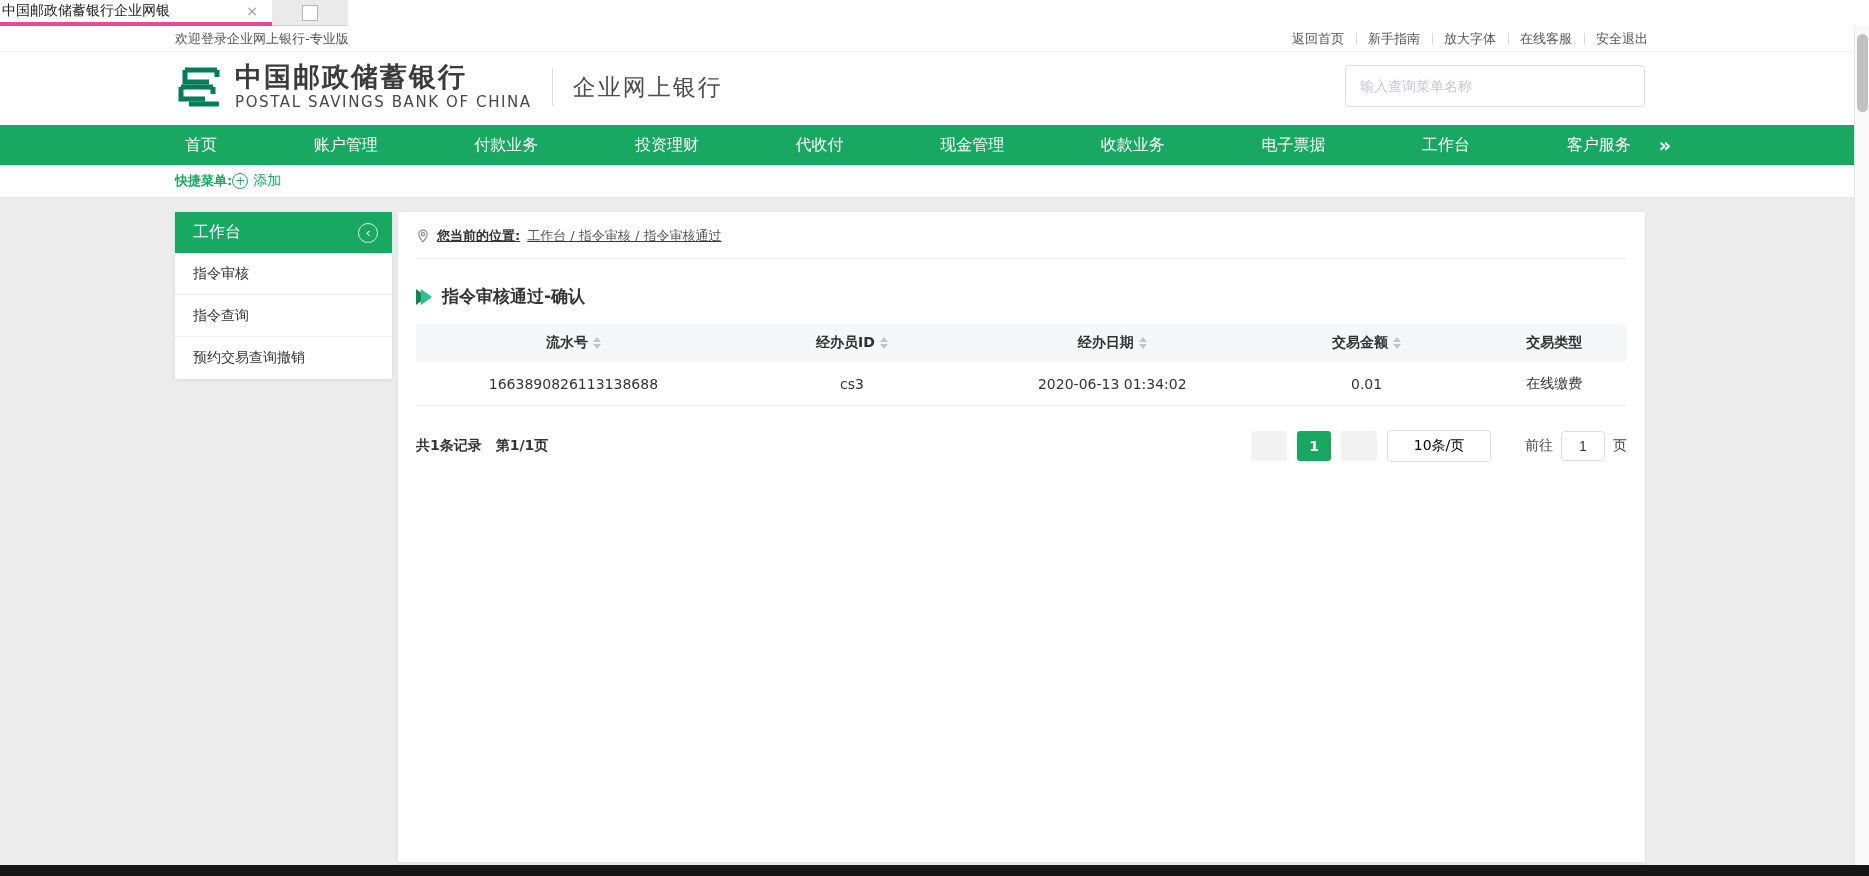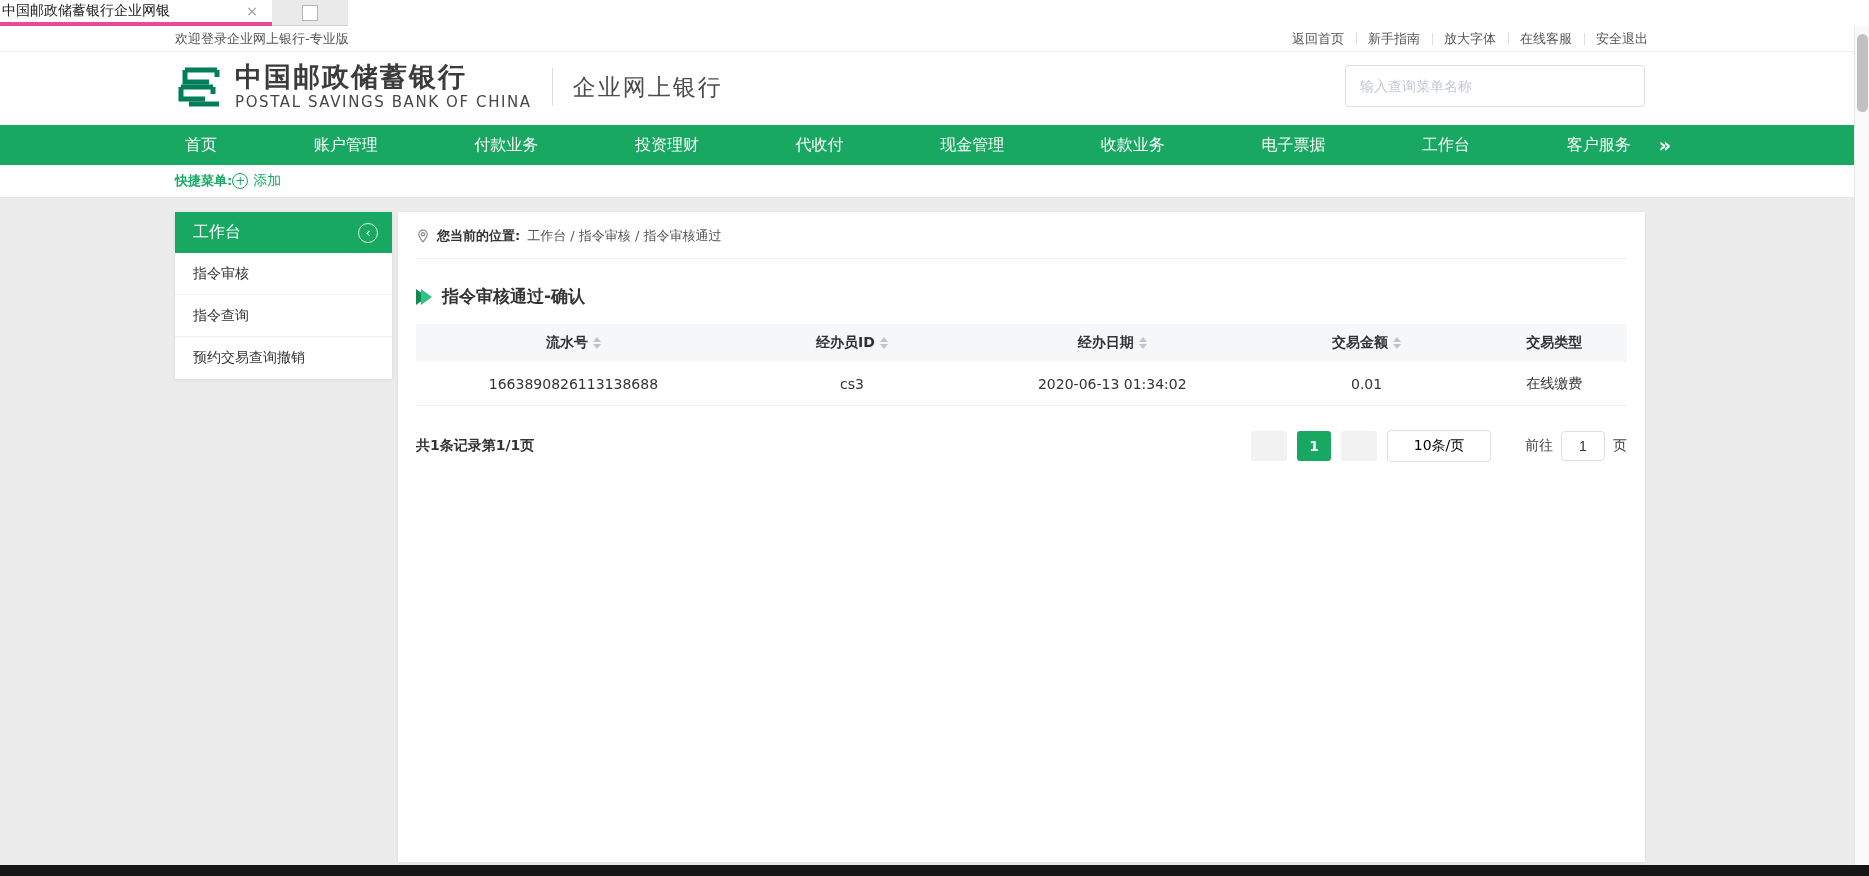--- a/index.html
+++ b/index.html
@@ -48,21 +48,21 @@
 
   
   .main-bg { position:absolute; top:198px; left:0; width:100%; height:667px; background:#ececec; }
   .sidebar { position:absolute; left:175px; top:14px; width:217px; background:#fff; box-shadow:0 1px 4px rgba(0,0,0,.08); }
   .side-head { height:41px; background:#18a862; color:#fff; display:flex; align-items:center; justify-content:space-between; padding:0 14px 0 18px; font-size:16px; }
   .collapse-icon { width:20px; height:20px; border:1px solid rgba(255,255,255,.85); border-radius:50%; display:flex; align-items:center; justify-content:center; font-size:13px; cursor:pointer; }
   .side-item { height:42px; display:flex; align-items:center; padding:0 18px; font-size:14px; color:#333; border-bottom:1px solid #efefef; cursor:pointer; background:#fff; }
   .side-item:last-child { border-bottom:none; }
 
   .panel { position:absolute; left:398px; top:14px; width:1247px; height:650px; background:#fff; box-shadow:0 1px 4px rgba(0,0,0,.06); }
-  .crumb-row { margin:0 18px; padding:15px 0 13px; border-bottom:1px solid #eef0f2; display:flex; align-items:center; gap:7px; font-size:13px; }
+  .crumb-row { margin:0 18px; padding:15px 0 13px; border-bottom:1px solid #eef0f2; display:flex; align-items:center; gap:7px; font-size:13px;text-decoration:underline; }
   .crumb-prefix { color:#333; font-weight:700; }
   .crumb-path { color:#555; }
   .pin-icon { display:flex; }
 
   .title-row { margin:26px 18px 0; display:flex; align-items:center; gap:10px; }
   .tri { width:0; height:0; border-top:8px solid transparent; border-bottom:8px solid transparent; }
   .tri1 { border-left:11px solid #0c8a52; }
   .tri2 { border-left:11px solid #2fc186; margin-left:-6px; }
   .page-title { font-size:17px; font-weight:700; color:#333; }
 
@@ -70,21 +70,21 @@
   .thead { display:flex; background:#f6f7f8; border-radius:2px; height:38px; align-items:center; font-weight:700; color:#303133; }
   .trow { display:flex; height:44px; align-items:center; border-bottom:1px solid #f0f0f0; color:#333; }
   .cell { display:flex; align-items:center; justify-content:center; text-align:center; }
   .c0{width:26%;} .c1{width:20%;} .c2{width:23%;} .c3{width:19%;} .c4{width:12%;}
   .sort { display:inline-flex; flex-direction:column; margin-left:5px; gap:2px; }
   .sort i { display:block; width:0; height:0; border-left:4px solid transparent; border-right:4px solid transparent; }
   .sort .up { border-bottom:5px solid #c0c4cc; }
   .sort .down { border-top:5px solid #c0c4cc; }
 
   .foot-row { margin:24px 18px 0; display:flex; align-items:center; justify-content:space-between; }
-  .records { font-size:14px; font-weight:700; color:#333; display:flex; }
+  .records { font-size:14px; font-weight:700; color:#333; display:flex; gap:14px; }
   .pager { display:flex; align-items:center; gap:10px; }
   .pg-btn { width:36px; height:30px; background:#f2f2f2; border-radius:3px; cursor:pointer; }
   .pg-num { min-width:34px; height:30px; background:#18a862; color:#fff; border-radius:3px; display:flex; align-items:center; justify-content:center; font-size:14px; font-weight:700; cursor:pointer; }
   .pg-size { width:104px; height:32px; border:1px solid #dcdfe6; border-radius:4px; background:#fff; display:flex; align-items:center; justify-content:center; font-size:14px; color:#000000; cursor:pointer; }
   .goto { display:flex; align-items:center; gap:8px; font-size:14px; color:#444; margin-left:24px; }
   .goto-input { width:44px; height:30px; border:1px solid #dcdfe6; border-radius:4px; text-align:center; font-size:14px; color:#333; outline:none; }
 
   .btn-row { margin-top:32px; display:flex; justify-content:center; gap:22px; }
   .btn { height:34px; border-radius:4px; font-size:15px; display:flex; align-items:center; justify-content:center; cursor:pointer; }
   .btn-outline { width:88px; border:1px solid #18a862; color:#18a862; background:#fff; }

